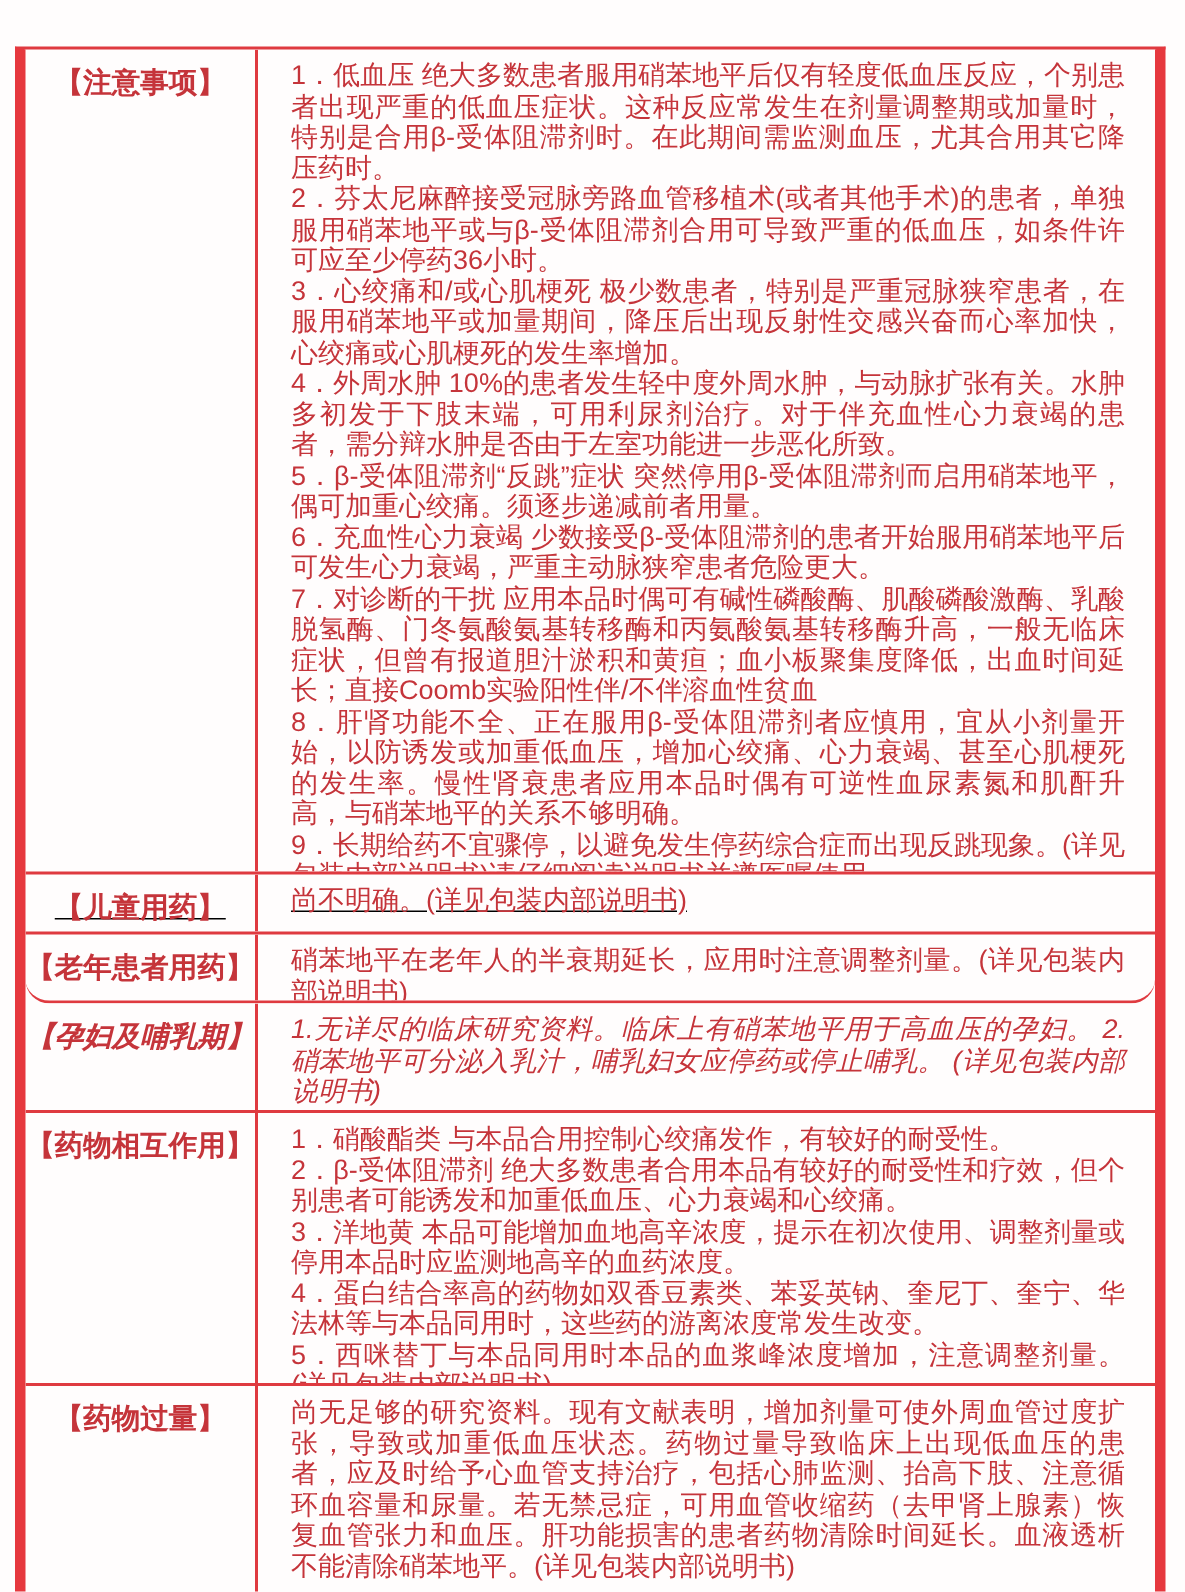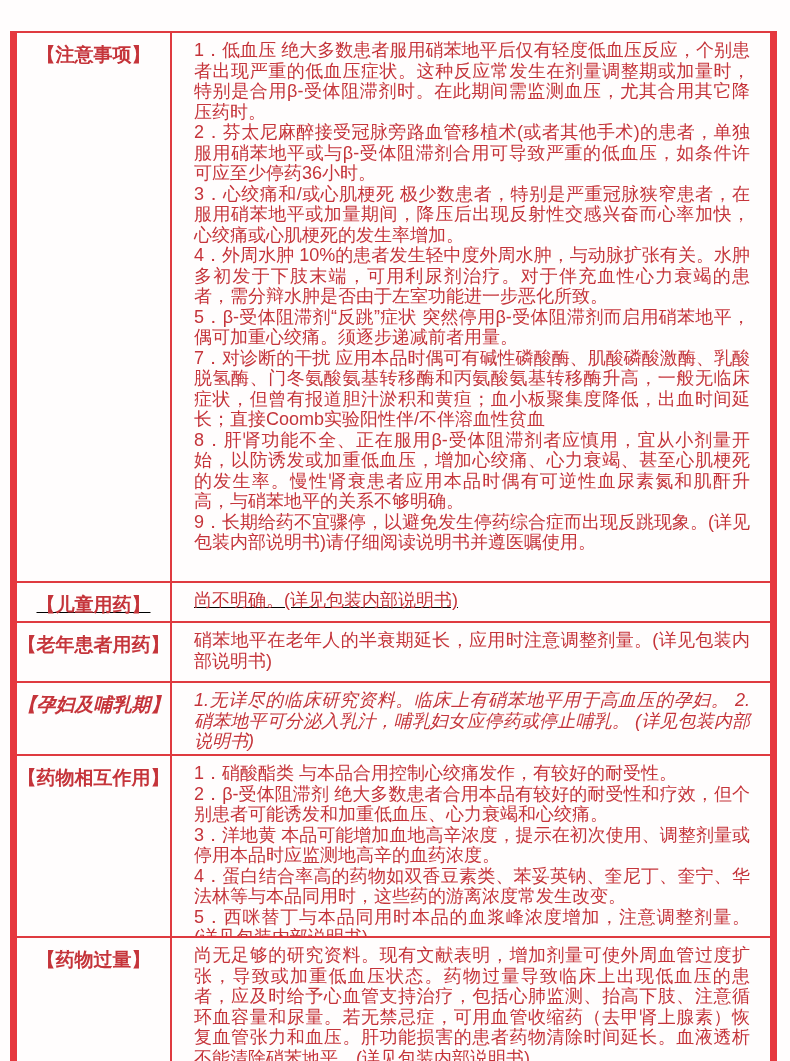--- a/index.html
+++ b/index.html
@@ -28,21 +28,21 @@
     margin-top: 28px;
   }
   .row {
     display: flex;
     box-sizing: border-box;
     border-bottom: 2px solid var(--line);
     overflow: hidden;
   }
   .row-0 { height: 550px; }
   .row-1 { height: 40px; text-decoration: underline; }
-  .row-2 { height: 60px; }
+  .row-2 { height: 46px; border-radius: 16px; }
   .row-3 { height: 73px; font-style: italic; }
   .row-4 { height: 182px; }
   .row-5 { height: 144px; border-bottom: none; }
   .label {
     width: 155px;
     flex: 0 0 155px;
     box-sizing: border-box;
     border-right: 2px solid var(--line);
     text-align: center;
     padding-top: 9px;
@@ -73,20 +73,21 @@
 
 <div class="leaflet-table">
   <div class="row row-0">
     <div class="label">【注意事项】</div>
     <div class="content">
         <div class="para">1．低血压 绝大多数患者服用硝苯地平后仅有轻度低血压反应，个别患者出现严重的低血压症状。这种反应常发生在剂量调整期或加量时，特别是合用β-受体阻滞剂时。在此期间需监测血压，尤其合用其它降压药时。</div>
         <div class="para">2．芬太尼麻醉接受冠脉旁路血管移植术(或者其他手术)的患者，单独服用硝苯地平或与β-受体阻滞剂合用可导致严重的低血压，如条件许可应至少停药36小时。</div>
         <div class="para">3．心绞痛和/或心肌梗死 极少数患者，特别是严重冠脉狭窄患者，在服用硝苯地平或加量期间，降压后出现反射性交感兴奋而心率加快，心绞痛或心肌梗死的发生率增加。</div>
         <div class="para">4．外周水肿 10%的患者发生轻中度外周水肿，与动脉扩张有关。水肿多初发于下肢末端，可用利尿剂治疗。对于伴充血性心力衰竭的患者，需分辩水肿是否由于左室功能进一步恶化所致。</div>
         <div class="para">5．β-受体阻滞剂“反跳”症状 突然停用β-受体阻滞剂而启用硝苯地平，偶可加重心绞痛。须逐步递减前者用量。</div>
+        <div class="para">6．充血性心力衰竭 少数接受β-受体阻滞剂的患者开始服用硝苯地平后可发生心力衰竭，严重主动脉狭窄患者危险更大。</div>
         <div class="para">7．对诊断的干扰 应用本品时偶可有碱性磷酸酶、肌酸磷酸激酶、乳酸脱氢酶、门冬氨酸氨基转移酶和丙氨酸氨基转移酶升高，一般无临床症状，但曾有报道胆汁淤积和黄疸；血小板聚集度降低，出血时间延长；直接Coomb实验阳性伴/不伴溶血性贫血</div>
         <div class="para">8．肝肾功能不全、正在服用β-受体阻滞剂者应慎用，宜从小剂量开始，以防诱发或加重低血压，增加心绞痛、心力衰竭、甚至心肌梗死的发生率。慢性肾衰患者应用本品时偶有可逆性血尿素氮和肌酐升高，与硝苯地平的关系不够明确。</div>
         <div class="para">9．长期给药不宜骤停，以避免发生停药综合症而出现反跳现象。(详见包装内部说明书)请仔细阅读说明书并遵医嘱使用。</div>
       </div>
   </div>
 
   <div class="row row-1">
     <div class="label">【儿童用药】</div>
     <div class="content">
         <div class="para">尚不明确。(详见包装内部说明书)</div>

